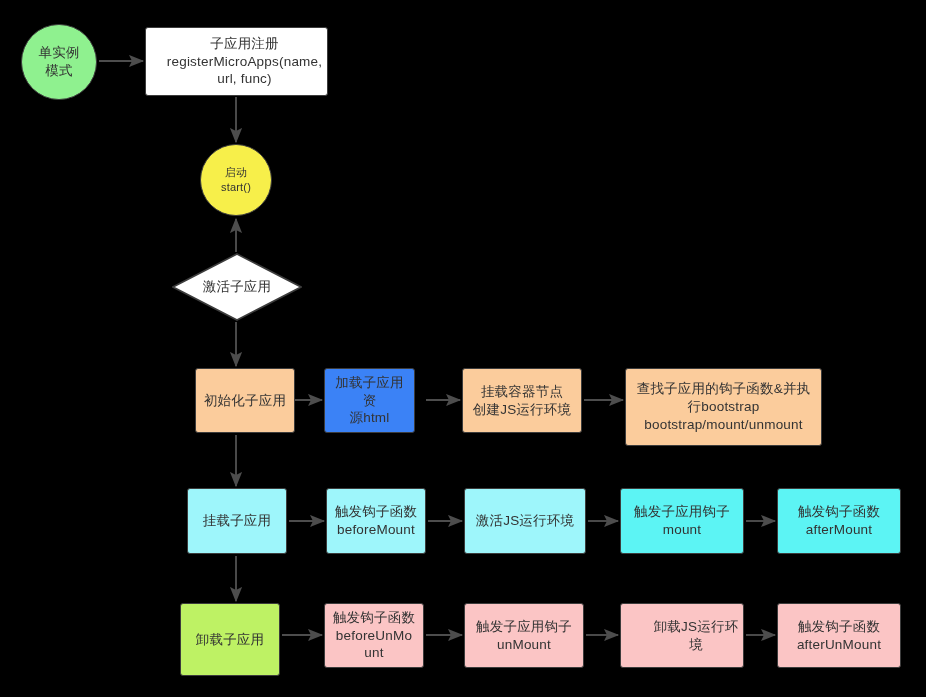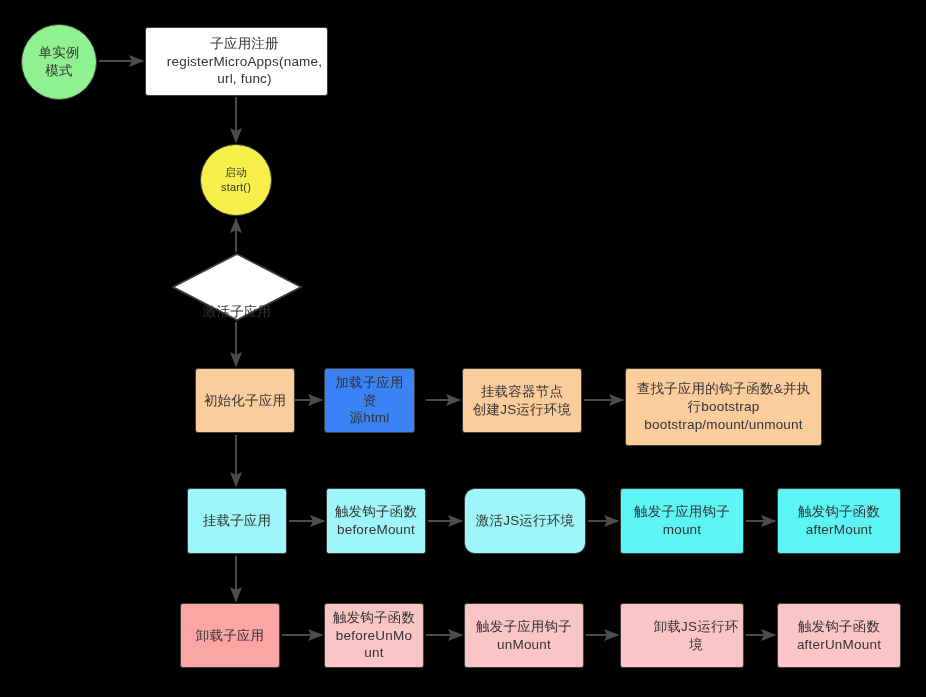--- a/index.html
+++ b/index.html
@@ -89,21 +89,21 @@
     </div>
     <div class="node rect" style="left: 145px; top: 27px; width: 183px; height: 69px; font-size: 13.5px; background: rgb(255, 255, 255); padding-left: 16px;">
       <span class="lbl">子应用注册
 registerMicroApps(name,
 url, func)</span>
     </div>
     <div class="node circle" style="left: 200px; top: 144px; width: 72px; height: 72px; font-size: 11px; background: rgb(247, 239, 74);">
       <span class="lbl">启动
 start()</span>
     </div>
-    <div class="node diamond" style="left: 172px; top: 253px; width: 130px; height: 68px; font-size: 13.5px; align-items: flex-end;">
+    <div class="node diamond" style="left: 172px; top: 253px; width: 130px; height: 68px; font-size: 13.5px;">
       <svg class="dshape" viewBox="0 0 130 68" preserveAspectRatio="none">
         <polygon points="65,1 129,34 65,67 1,34" fill="#ffffff" stroke="#3c3c3c" stroke-width="1.6"></polygon>
       </svg>
       <span class="lbl">激活子应用</span>
     </div>
     <div class="node rect" style="left: 187px; top: 368px; width: 100px; height: 65px; font-size: 13.5px; background: rgb(251, 204, 156); margin-left: 8px;">
       <span class="lbl">初始化子应用</span>
     </div>
     <div class="node rect" style="left: 324px; top: 368px; width: 91px; height: 65px; font-size: 13.5px; background: #3b82f6;">
       <span class="lbl">加载子应用资
@@ -118,32 +118,32 @@
 行bootstrap
 bootstrap/mount/unmount</span>
     </div>
     <div class="node rect" style="left: 187px; top: 488px; width: 100px; height: 66px; font-size: 13.5px; background: rgb(158, 246, 251);">
       <span class="lbl">挂载子应用</span>
     </div>
     <div class="node rect" style="left: 326px; top: 488px; width: 100px; height: 66px; font-size: 13.5px; background: rgb(158, 246, 251);">
       <span class="lbl">触发钩子函数
 beforeMount</span>
     </div>
-    <div class="node rect" style="left: 464px; top: 488px; width: 122px; height: 66px; font-size: 13.5px; background: rgb(158, 246, 251); border-radius: 11px;">
+    <div class="node rect" style="left: 464px; top: 488px; width: 122px; height: 66px; font-size: 13.5px; background: rgb(158, 246, 251);">
       <span class="lbl">激活JS运行环境</span>
     </div>
     <div class="node rect" style="left: 620px; top: 488px; width: 124px; height: 66px; font-size: 13.5px; background: rgb(92, 244, 244);">
       <span class="lbl">触发子应用钩子
 mount</span>
     </div>
     <div class="node rect" style="left: 777px; top: 488px; width: 124px; height: 66px; font-size: 13.5px; background: rgb(92, 244, 244);">
       <span class="lbl">触发钩子函数
 afterMount</span>
     </div>
-    <div class="node rect" style="left: 180px; top: 603px; width: 100px; height: 65px; font-size: 13.5px; background: #fca5a5;">
+    <div class="node rect" style="left: 180px; top: 603px; width: 100px; height: 73px; font-size: 13.5px; background: #bef264;">
       <span class="lbl">卸载子应用</span>
     </div>
     <div class="node rect" style="left: 324px; top: 603px; width: 100px; height: 65px; font-size: 13.5px; background: rgb(251, 197, 197);">
       <span class="lbl">触发钩子函数
 beforeUnMo
 unt</span>
     </div>
     <div class="node rect" style="left: 464px; top: 603px; width: 120px; height: 65px; font-size: 13.5px; background: rgb(251, 197, 197);">
       <span class="lbl">触发子应用钩子
 unMount</span>

